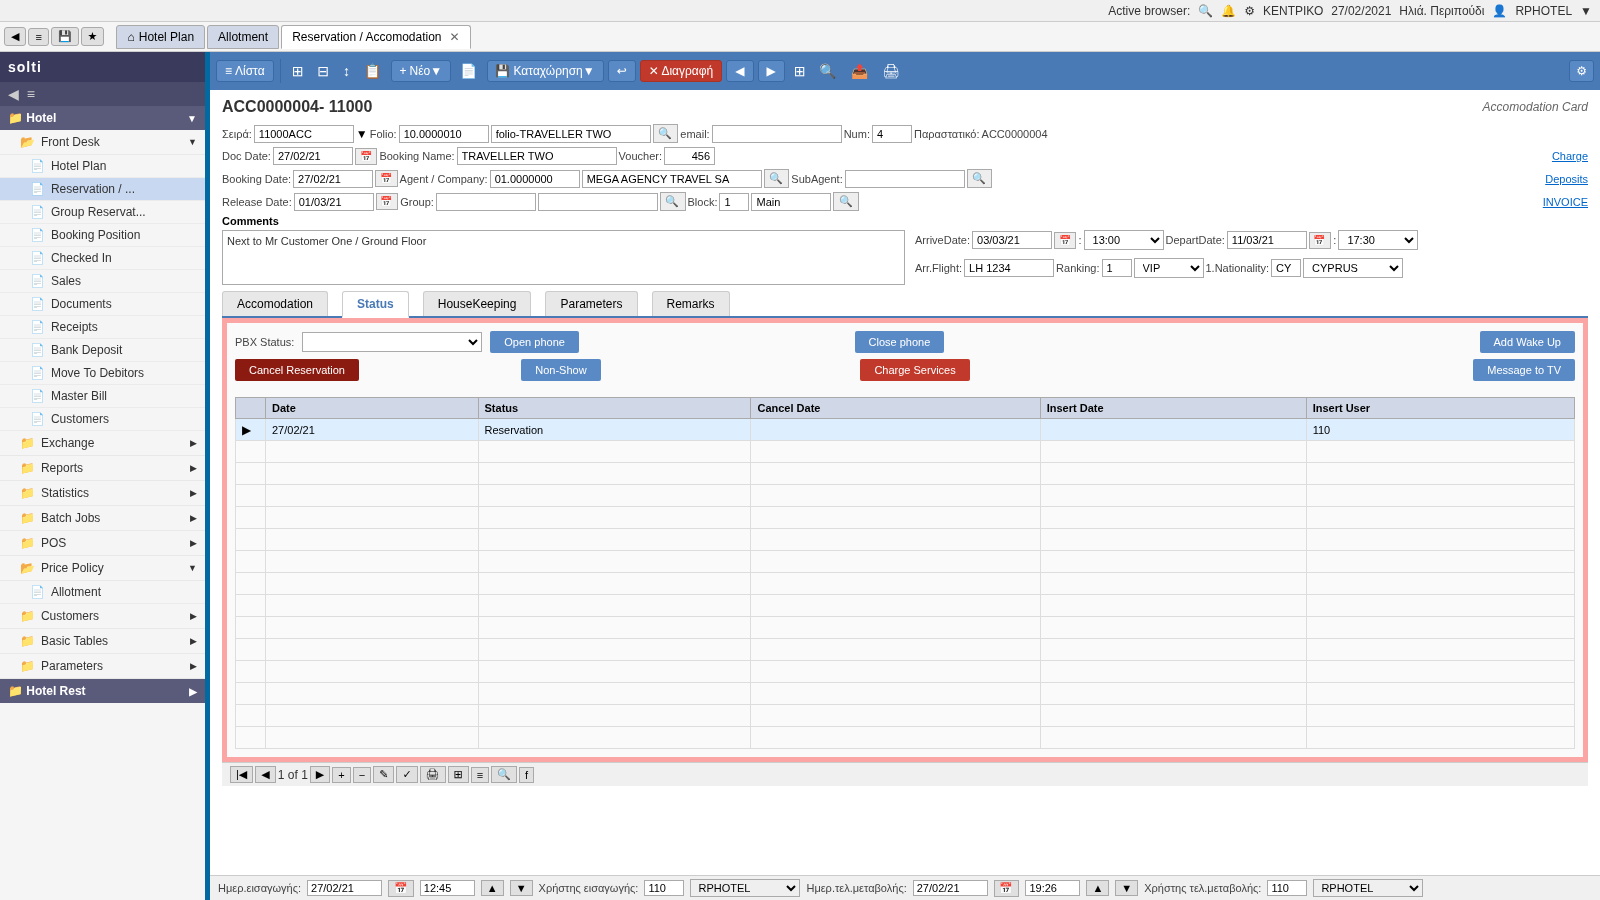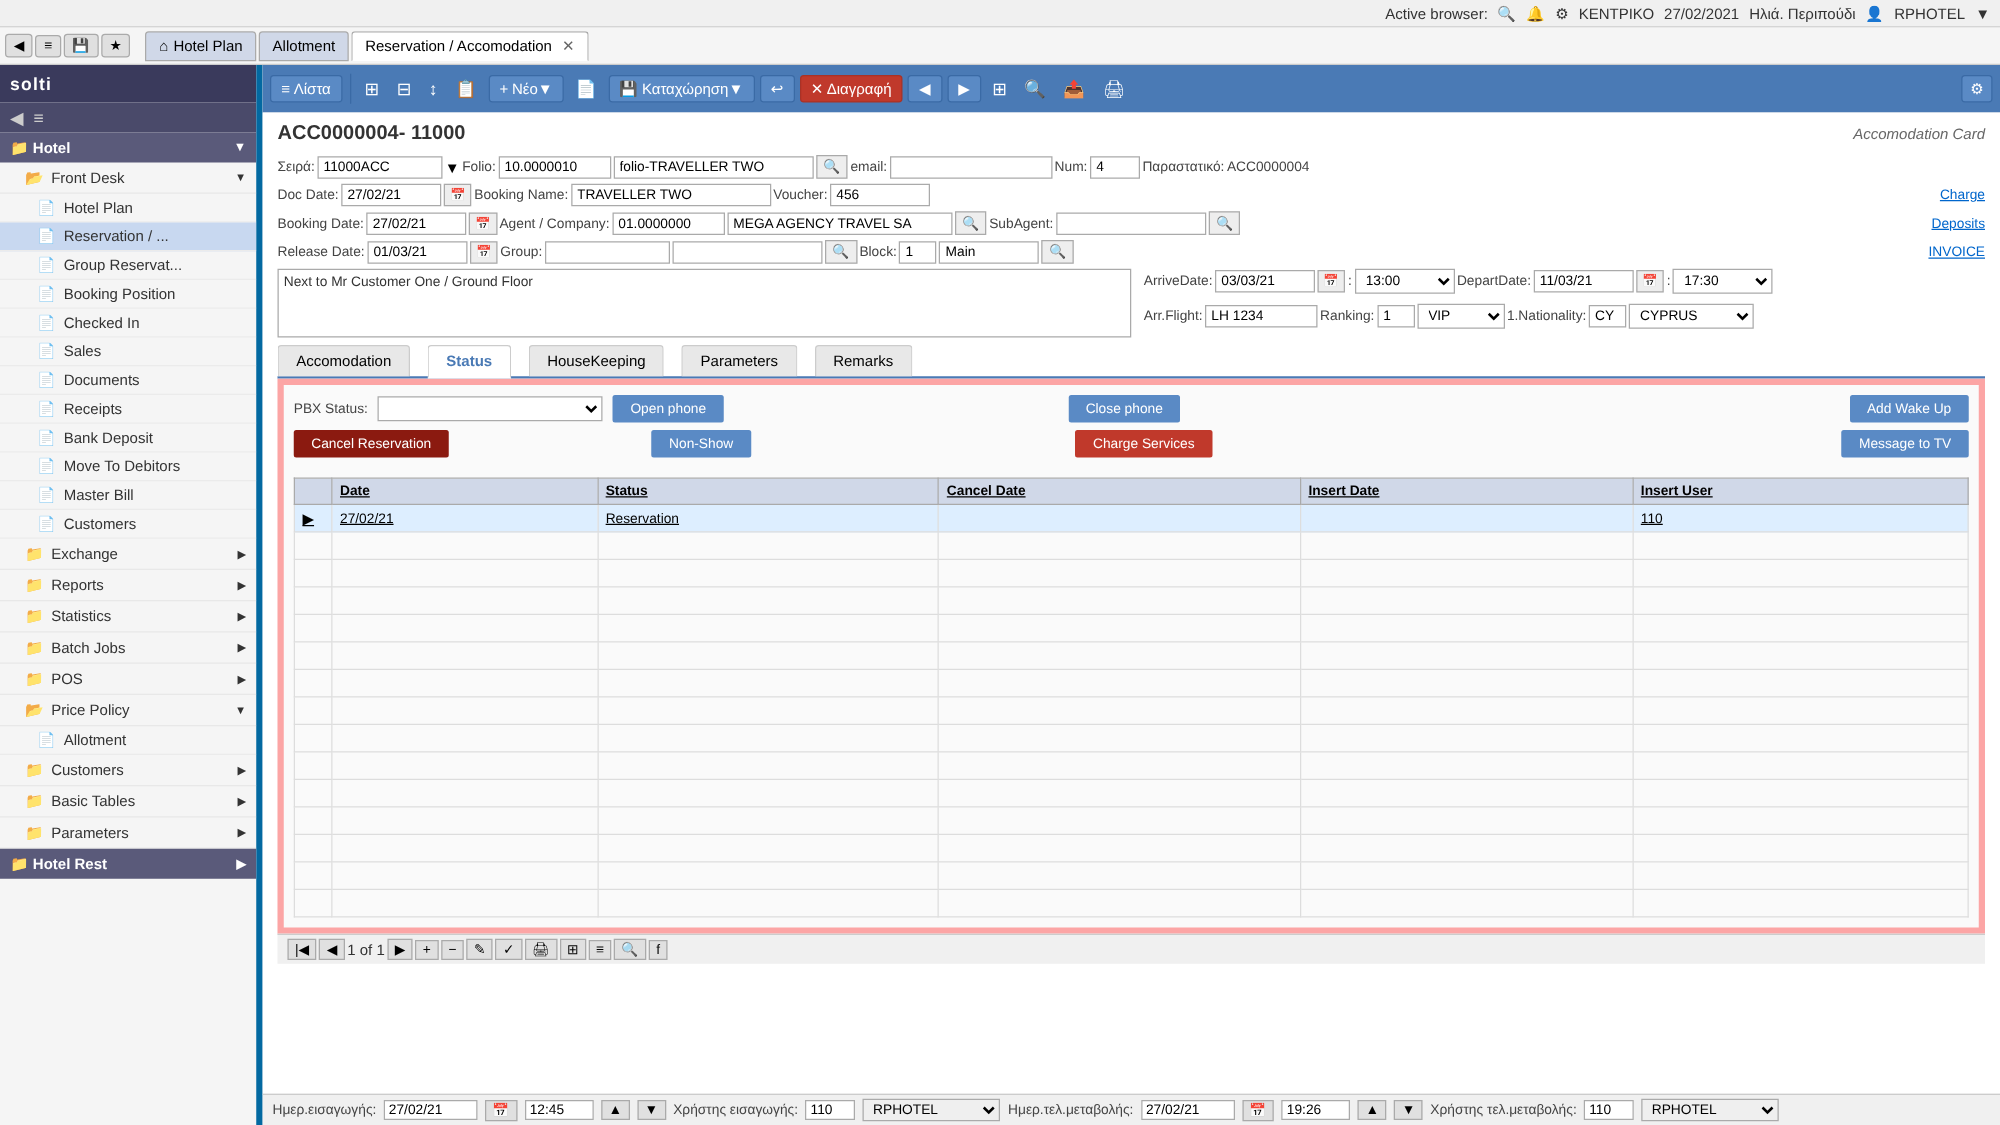--- a/index.html
+++ b/index.html
@@ -71,21 +71,21 @@
 
     
     .status-section { border: 5px solid #fca5a5; padding: 8px; background: #fafafa; }
     .pbx-row { display: flex; align-items: center; gap: 8px; margin-bottom: 6px; }
     .btn-action { border: none; padding: 5px 14px; cursor: pointer; font-size: 11px; border-radius: 2px; color: white; }
     .btn-blue { background: #5a8ac5; }
     .btn-red { background: #c0392b; }
     .btn-dark-red { background: #8b1a10; }
 
     
-    .status-table { width: 100%; border-collapse: collapse; margin-top: 16px; text-decoration: underline; }
+    .status-table { width: 100%; border-collapse: collapse; margin-top: 16px; }
     .status-table th { background: #d0d8e8; border: 1px solid #aaa; padding: 4px 6px; font-size: 11px; text-align: left; }
     .status-table td { border: 1px solid #ddd; padding: 3px 6px; font-size: 11px; height: 22px; }
     .status-table tr.selected td { background: #ddeeff; }
 
     
     .bottom-bar { background: #f0f0f0; border-top: 1px solid #ccc; padding: 3px 8px; display: flex; align-items: center; gap: 6px; font-size: 11px; color: #333; }
     .bottom-nav { display: flex; align-items: center; gap: 2px; }
     .bottom-nav-btn { background: #e0e0e0; border: 1px solid #aaa; padding: 1px 5px; cursor: pointer; font-size: 11px; }
     .bottom-input { border: 1px solid #aaa; padding: 1px 3px; font-size: 11px; width: 90px; }
     .bottom-select { border: 1px solid #aaa; padding: 1px 3px; font-size: 11px; width: 110px; }
@@ -333,21 +333,21 @@
 
       <div class="form-row">
         <span class="form-label">Doc Date:</span>
         <input class="form-input form-input-sm" value="27/02/21" style="">
         <button class="form-cal-btn">📅</button>
 
         <span class="form-label">Booking Name:</span>
         <input class="form-input" style="width: 160px;" value="TRAVELLER TWO">
 
         <span class="form-label">Voucher:</span>
-        <input class="form-input" style="width: 80px;" value="456">
+        <input class="form-input" style="width: 51px; text-align: right;" value="456">
 
         <span style="flex:1;"></span>
         <a class="link-btn">Charge</a>
       </div>
 
       <div class="form-row">
         <span class="form-label">Booking Date:</span>
         <input class="form-input form-input-sm" value="27/02/21" style="">
         <button class="form-cal-btn">📅</button>
 
@@ -377,20 +377,21 @@
         <span class="form-label">Block:</span>
         <input class="form-input" style="width: 30px;" value="1">
         <input class="form-input" style="width: 80px;" value="Main">
         <button class="form-search-btn">🔍</button>
 
         <span style="flex:1;"></span>
         <a class="link-btn">INVOICE</a>
       </div>
 
       <div style="margin-bottom:6px;">
+        <div style="font-weight:bold;font-size:11px;margin-bottom:3px;">Comments</div>
         <div style="display:flex;gap:10px;">
           <textarea class="comments-box" style="flex: 1 1 0%; height: 55px;">Next to Mr Customer One / Ground Floor</textarea>
           <div style="flex:1;display:flex;flex-direction:column;gap:4px;">
 
             <div class="form-row">
               <span class="form-label">ArriveDate:</span>
               <input class="form-input form-input-sm" value="03/03/21" style="">
               <button class="form-cal-btn">📅</button>
               <span class="form-label">:</span>
               <select class="form-select" style="width:80px;">

